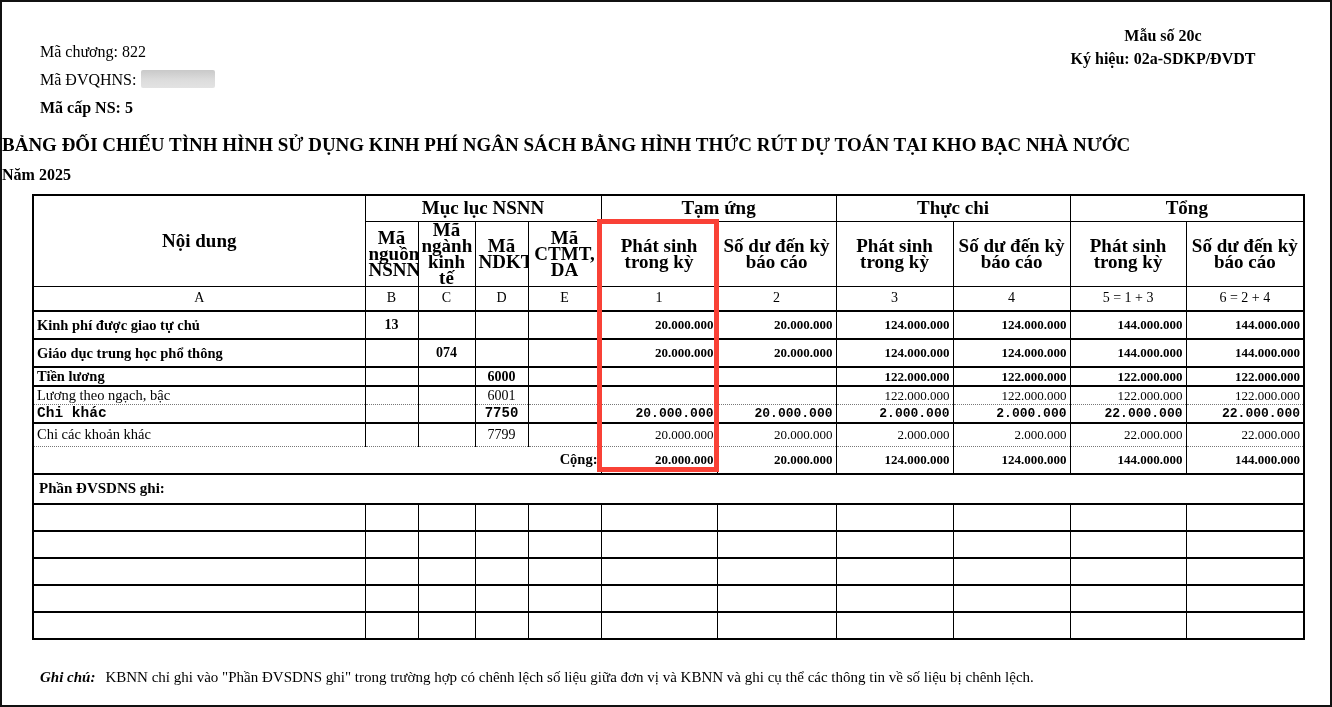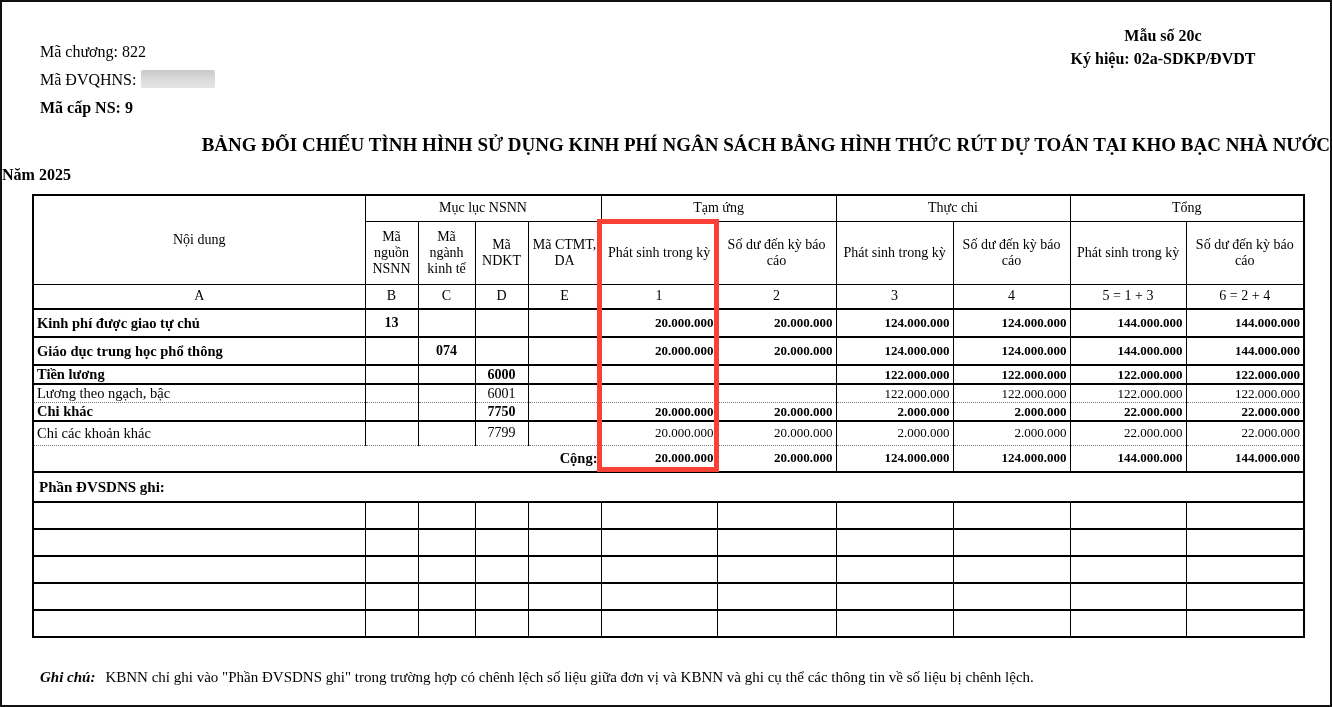--- a/index.html
+++ b/index.html
@@ -21,50 +21,50 @@
     display:inline-block;vertical-align:-3px;height:18px;margin-left:5px;
     background:linear-gradient(180deg,#c9c9c9 0%,#dcdcdc 55%,#e3e3e3 100%);
     border-radius:2px;
   }
   .redact.r1{width:117px;}
   .redact.r2{width:74px;}
   
   .form-box{position:absolute;right:32px;top:22px;width:270px;text-align:center;
     font-weight:bold;font-size:16px;line-height:23px;}
   
-  .doc-title{position:absolute;left:0;top:132px;width:100%;text-align:right;
+  .doc-title{position:absolute;left:0;top:132px;width:100%;text-align:left;
     font-weight:bold;font-size:19px;line-height:22px;}
   .doc-subtitle{position:absolute;left:0;top:164px;width:100%;text-align:left;
     font-weight:bold;font-size:16px;}
   
   table.main{
     position:absolute;left:30px;top:192px;width:1271px;
     border-collapse:collapse;table-layout:fixed;
     border:2px solid #000;
   }
   table.main th,table.main td{
     border:1px solid #000;
     padding:0 3px;
     overflow:hidden;
     vertical-align:middle;
   }
-  th{font-weight:normal;font-size:14px;line-height:16px;text-align:center;padding:1px 2px;}
+  th{font-weight:bold;font-size:19px;line-height:16px;text-align:center;padding:1px 2px;}
   tr.h1{height:26px;}
   tr.h2{height:63px;}
   tr.h3{height:25px;}
   tr.h3 td{font-size:14px;text-align:center;font-weight:normal;}
   tr.data{height:18px;}
   tr.data td{border-top-width:2px;border-bottom-width:2px;}
   td.name{font-size:14.5px;text-align:left;padding-left:5px;}
   td.code{font-size:14px;text-align:center;}
   td.num{font-size:13px;text-align:right;padding-right:5px;}
   tr.boldrow td{font-weight:bold;}
   
   tr.dot-bottom td{border-bottom:1px dotted #777;}
-  tr.dot-top td{border-top:1px dotted #777;}
+  tr.dot-top td{border-top:1px dotted #777;font-family:Liberation Mono, monospace;}
   tr.congrow{height:27px;}
   tr.congrow td{font-weight:bold;border-top:1px dotted #777;border-bottom:2px solid #000;}
   td.cong-label{font-size:14.5px;text-align:right;padding-right:6px;}
   tr.sectionrow{height:30px;}
   tr.sectionrow td{font-weight:bold;font-size:15px;text-align:left;padding-left:5px;
     border-top:2px solid #000;border-bottom:2px solid #000;}
   tr.emptyrow{height:27px;}
   tr.emptyrow td{border-top-width:2px;border-bottom-width:2px;}
   
   .red-box{
@@ -78,21 +78,21 @@
   .note .lbl{font-weight:bold;font-style:italic;margin-right:10px;}
 </style>
 </head>
 <body>
 
 <div class="page">
 
   <div class="meta-left">
     <div class="meta-line">Mã chương: 822</div>
     <div class="meta-line"><span>Mã ĐVQHNS:</span><span class="redact r2"></span></div>
-    <div class="meta-line bold">Mã cấp NS: 9</div>
+    <div class="meta-line bold">Mã cấp NS: 5</div>
   </div>
 
   <div class="form-box">
     <div>Mẫu số 20c</div>
     <div>Ký hiệu: 02a-SDKP/ĐVDT</div>
   </div>
 
   <div class="doc-title">BẢNG ĐỐI CHIẾU TÌNH HÌNH SỬ DỤNG KINH PHÍ NGÂN SÁCH BẰNG HÌNH THỨC RÚT DỰ TOÁN TẠI KHO BẠC NHÀ NƯỚC</div>
   <div class="doc-subtitle">Năm 2025</div>
 

